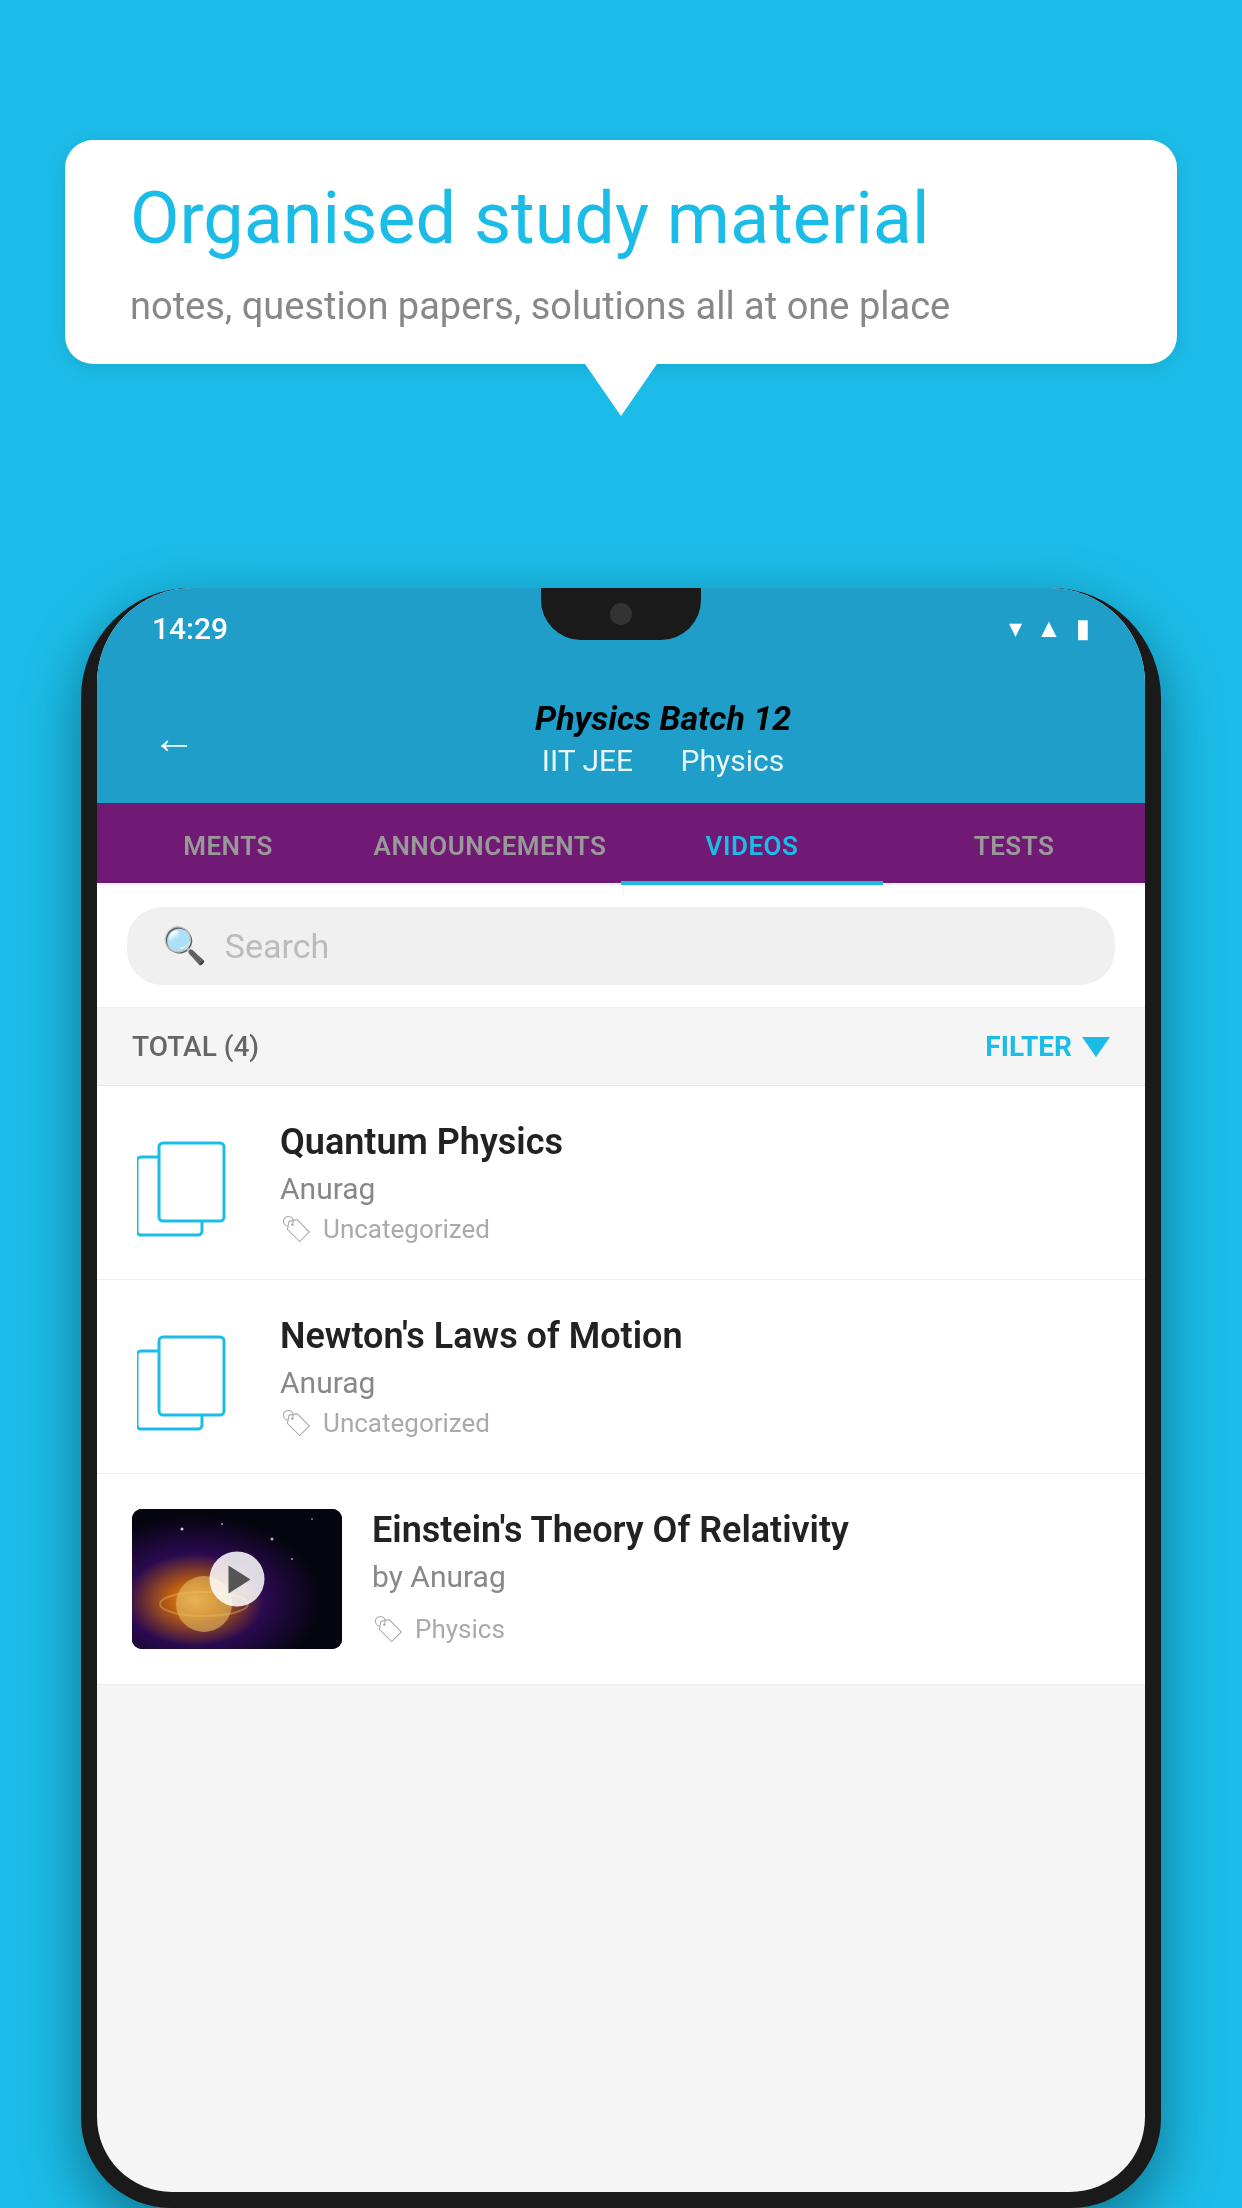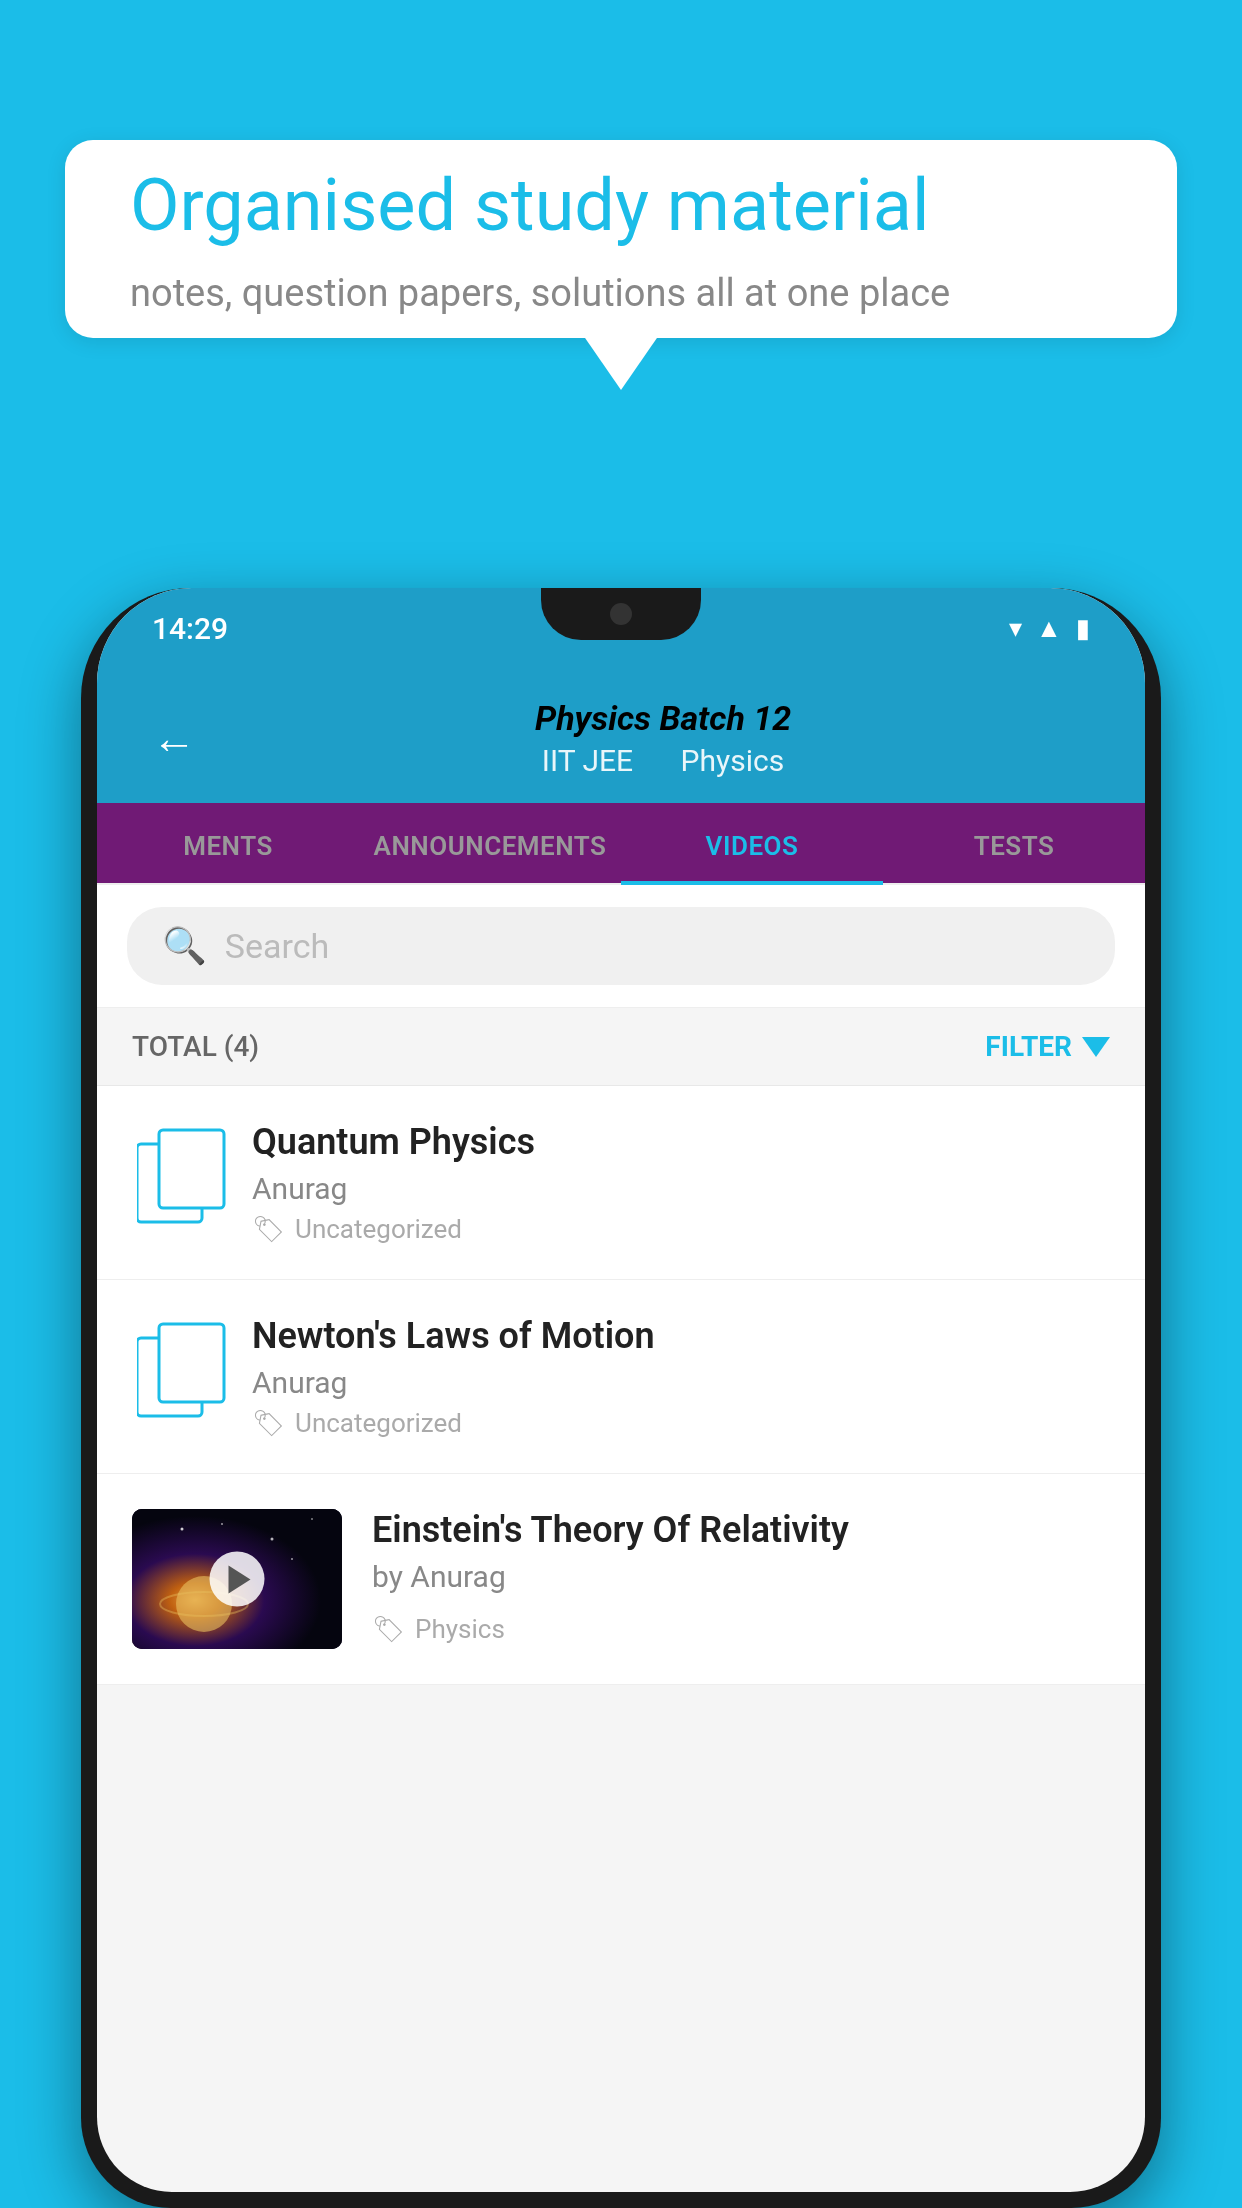--- a/index.html
+++ b/index.html
@@ -18,21 +18,21 @@
       position: absolute;
       top: 140px;
       left: 65px;
       right: 65px;
       z-index: 10;
     }
 
     .speech-bubble {
       background: white;
       border-radius: 28px;
-      padding: 23px 65px;
+      padding: 36px 65px;
       box-shadow: 0 4px 20px rgba(0,0,0,0.1);
       position: relative;
     }
 
     .speech-bubble::after {
       content: '';
       position: absolute;
       bottom: -52px;
       left: 50%;
       transform: translateX(-50%);
@@ -257,24 +257,24 @@
     }
 
     
     .content-list {
       background: white;
       overflow: hidden;
     }
 
     .list-item {
       display: flex;
-      align-items: flex-start;
+      align-items: flex-end;
       padding: 35px 35px;
       border-bottom: 1px solid #eee;
-      gap: 20px;
+      gap: 48px;
       cursor: pointer;
     }
 
     .item-icon-wrap {
       width: 100px;
       min-width: 100px;
       height: 110px;
       display: flex;
       align-items: center;
       justify-content: center;

